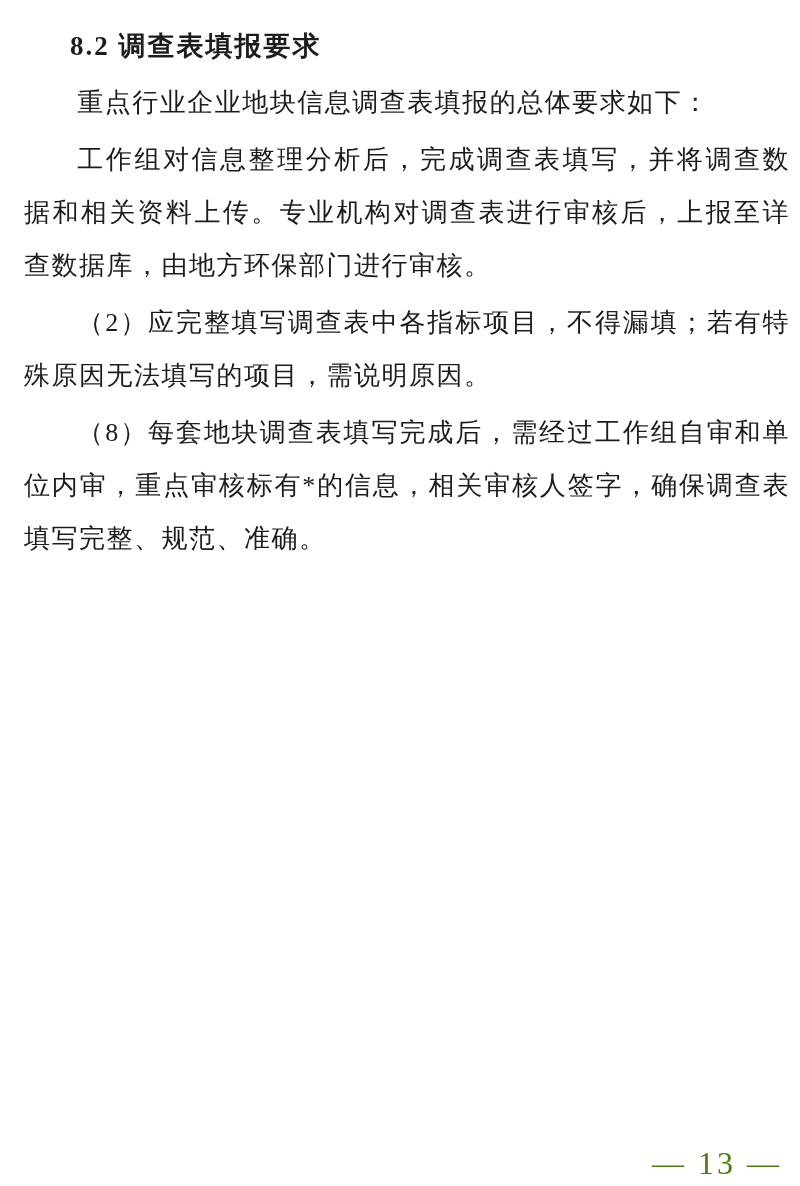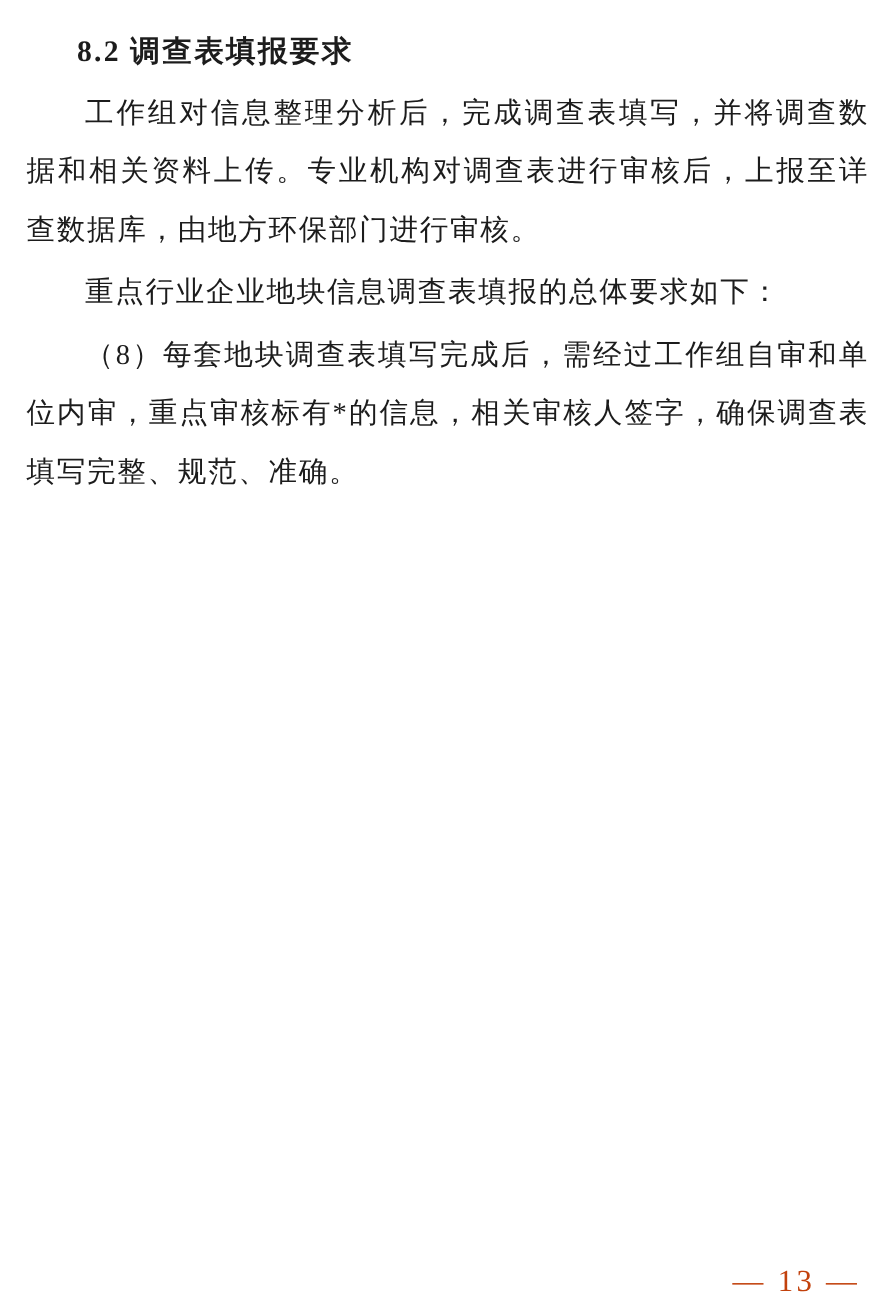--- a/index.html
+++ b/index.html
@@ -31,37 +31,38 @@
     letter-spacing: 1.5px;
     text-align: justify;
     text-justify: inter-ideograph;
     text-indent: 2.05em;
     word-break: break-all;
   }
   .page-number {
     position: absolute;
     right: 22px;
     bottom: 8px;
-    font-size: 28px;
+    font-size: 32px;
     letter-spacing: 3px;
-    color: #c2410c;
+    color: #4d7c0f;
     white-space: nowrap;
   }
 </style>
 </head>
 <body>
 
 <div class="page">
   <div class="content">
     <div class="heading">8.2 调查表填报要求</div>
 
+    <p class="para">重点行业企业地块信息调查表填报的总体要求如下：</p>
+
     <p class="para">工作组对信息整理分析后，完成调查表填写，并将调查数据和相关资料上传。专业机构对调查表进行审核后，上报至详查数据库，由地方环保部门进行审核。</p>
 
-    <p class="para">重点行业企业地块信息调查表填报的总体要求如下：</p>
 
-
+    <p class="para">（2）应完整填写调查表中各指标项目，不得漏填；若有特殊原因无法填写的项目，需说明原因。</p>
 
 
     <p class="para">（8）每套地块调查表填写完成后，需经过工作组自审和单位内审，重点审核标有*的信息，相关审核人签字，确保调查表填写完整、规范、准确。</p>
   </div>
 
   <div class="page-number">— 13 —</div>
 </div>
 
 </body></html>

